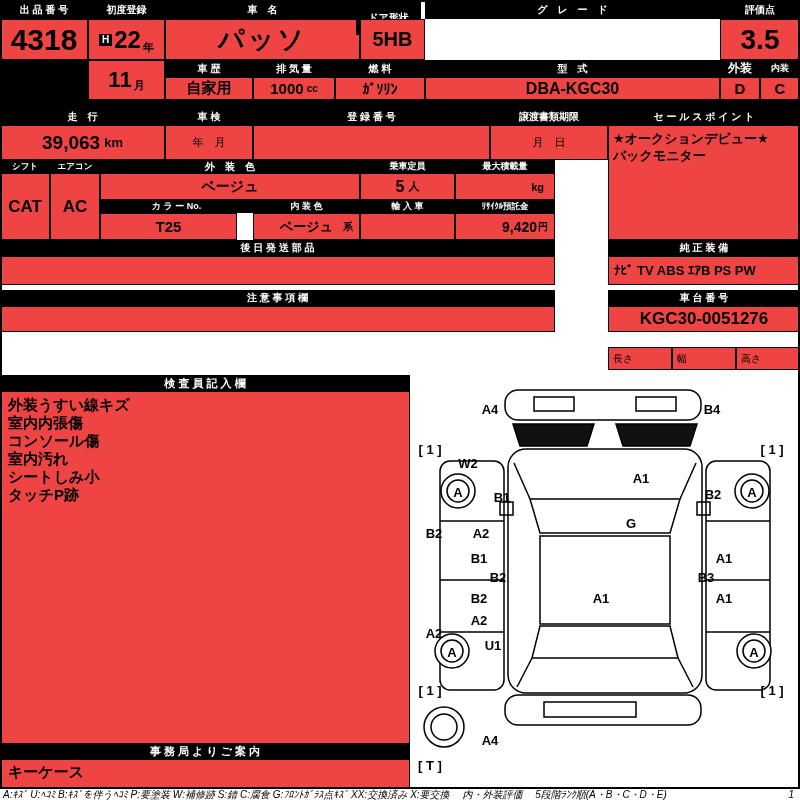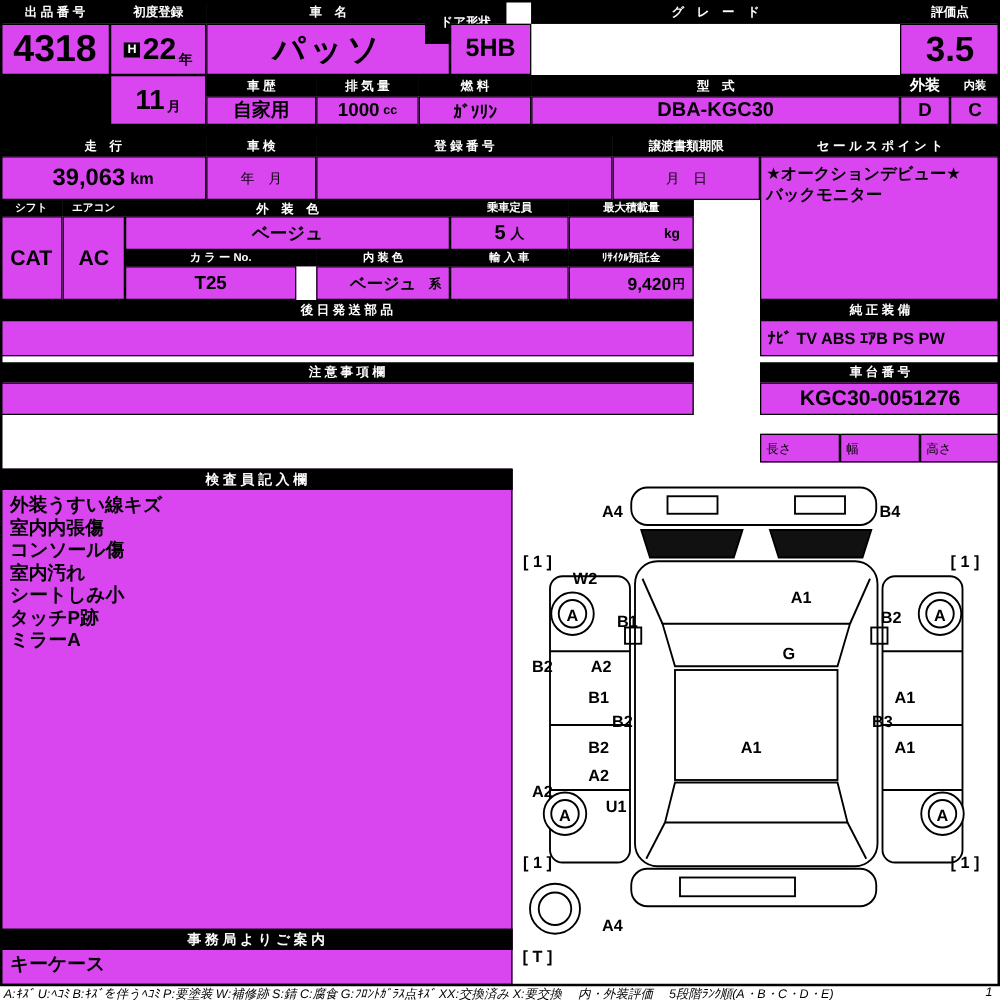--- a/index.html
+++ b/index.html
@@ -2,21 +2,21 @@
 <html><head>
 <meta charset="utf-8">
 <style>
   * { margin:0; padding:0; box-sizing:border-box; }
   html,body { background:#fff; }
   body { font-family:"Liberation Sans","DejaVu Sans",sans-serif; color:#000; }
   .sheet { position:relative; width:800px; height:800px; background:#fff; overflow:hidden; }
   .hdr { position:absolute; background:#000; color:#fff; border:1px solid #000;
          display:flex; align-items:center; justify-content:center;
          font-weight:bold; font-size:10px; white-space:nowrap; overflow:hidden; }
-  .cell { position:absolute; border:1px solid #000; background:#d946ef; overflow:hidden; }
+  .cell { position:absolute; border:1px solid #000; background:#ef4444; overflow:hidden; }
   .val  { display:flex; align-items:center; justify-content:center; font-weight:bold; white-space:nowrap; }
   .plain{ font-weight:normal; }
   .blackbox { position:absolute; background:#000; }
   .erabox { background:#000; color:#fff; font-size:10px; font-weight:bold; padding:1px 3px; line-height:1; }
   .unit { font-size:11px; font-weight:bold; }
   .sales-line { font-size:13px; font-weight:bold; line-height:17px; white-space:nowrap; }
   .note-line  { font-size:15px; font-weight:bold; line-height:18px; white-space:nowrap; }
   .frame { position:absolute; left:0; top:0; width:800px; height:789px; border:2px solid #000; pointer-events:none; }
   .dmark { font:bold 13px "Liberation Sans","DejaVu Sans",sans-serif; fill:#000; text-anchor:middle; }
   .legendbar { position:absolute; left:0; top:789px; width:800px; height:11px;
@@ -34,21 +34,21 @@
   <div class="hdr" style="left:88px;top:0;width:77px;height:19px">初度登録</div>
   <div class="cell val" style="left:88px;top:19px;width:77px;height:41px;gap:2px">
     <span class="erabox">H</span>
     <span style="font-size:24px">22</span>
     <span class="unit" style="align-self:flex-end;padding-bottom:4px">年</span>
   </div>
 
   <div class="hdr" style="left:165px;top:0;width:195px;height:19px">車　名</div>
   <div class="cell val" style="left:165px;top:19px;width:195px;height:41px;font-size:26px;letter-spacing:3px">パッソ</div>
 
-  <div class="hdr" style="left:340px;top:0;width:65px;height:35px">ドア形状</div>
+  <div class="hdr" style="left:356px;top:0;width:65px;height:35px">ドア形状</div>
   <div class="cell val" style="left:360px;top:19px;width:65px;height:41px;font-size:20px">5HB</div>
 
   <div class="hdr" style="left:425px;top:0;width:295px;height:19px">グ　レ　ー　ド</div>
 
   <div class="hdr" style="left:720px;top:0;width:80px;height:19px">評価点</div>
   <div class="cell val" style="left:720px;top:19px;width:80px;height:41px;font-size:28px">3.5</div>
 
   <div class="blackbox" style="left:0;top:60px;width:88px;height:40px;border:1px solid #000"></div>
 
   <div class="cell val" style="left:88px;top:60px;width:77px;height:40px;gap:2px">
@@ -165,21 +165,20 @@
 
   <div class="cell" style="left:0;top:375px;width:410px;height:413px"></div>
   <div class="hdr" style="left:0;top:375px;width:410px;height:17px;font-size:11px">検 査 員 記 入 欄</div>
   <div style="position:absolute;left:8px;top:396px;width:394px">
       <div class="note-line">外装うすい線キズ</div>
       <div class="note-line">室内内張傷</div>
       <div class="note-line">コンソール傷</div>
       <div class="note-line">室内汚れ</div>
       <div class="note-line">シートしみ小</div>
       <div class="note-line">タッチP跡</div>
-      <div class="note-line">ミラーA</div>
     </div>
 
   <div class="hdr" style="left:0;top:743px;width:410px;height:17px;font-size:11px">事 務 局 よ り ご 案 内</div>
   <div style="position:absolute;left:8px;top:763px;width:394px">
       <div class="note-line">キーケース</div>
     </div>
 
   <div style="position:absolute;left:410px;top:375px;width:390px;height:413px">
     <svg id="diagram-svg" width="390" height="413" viewBox="0 0 390 413">
       <g fill="none" stroke="#000" stroke-width="1.5">

